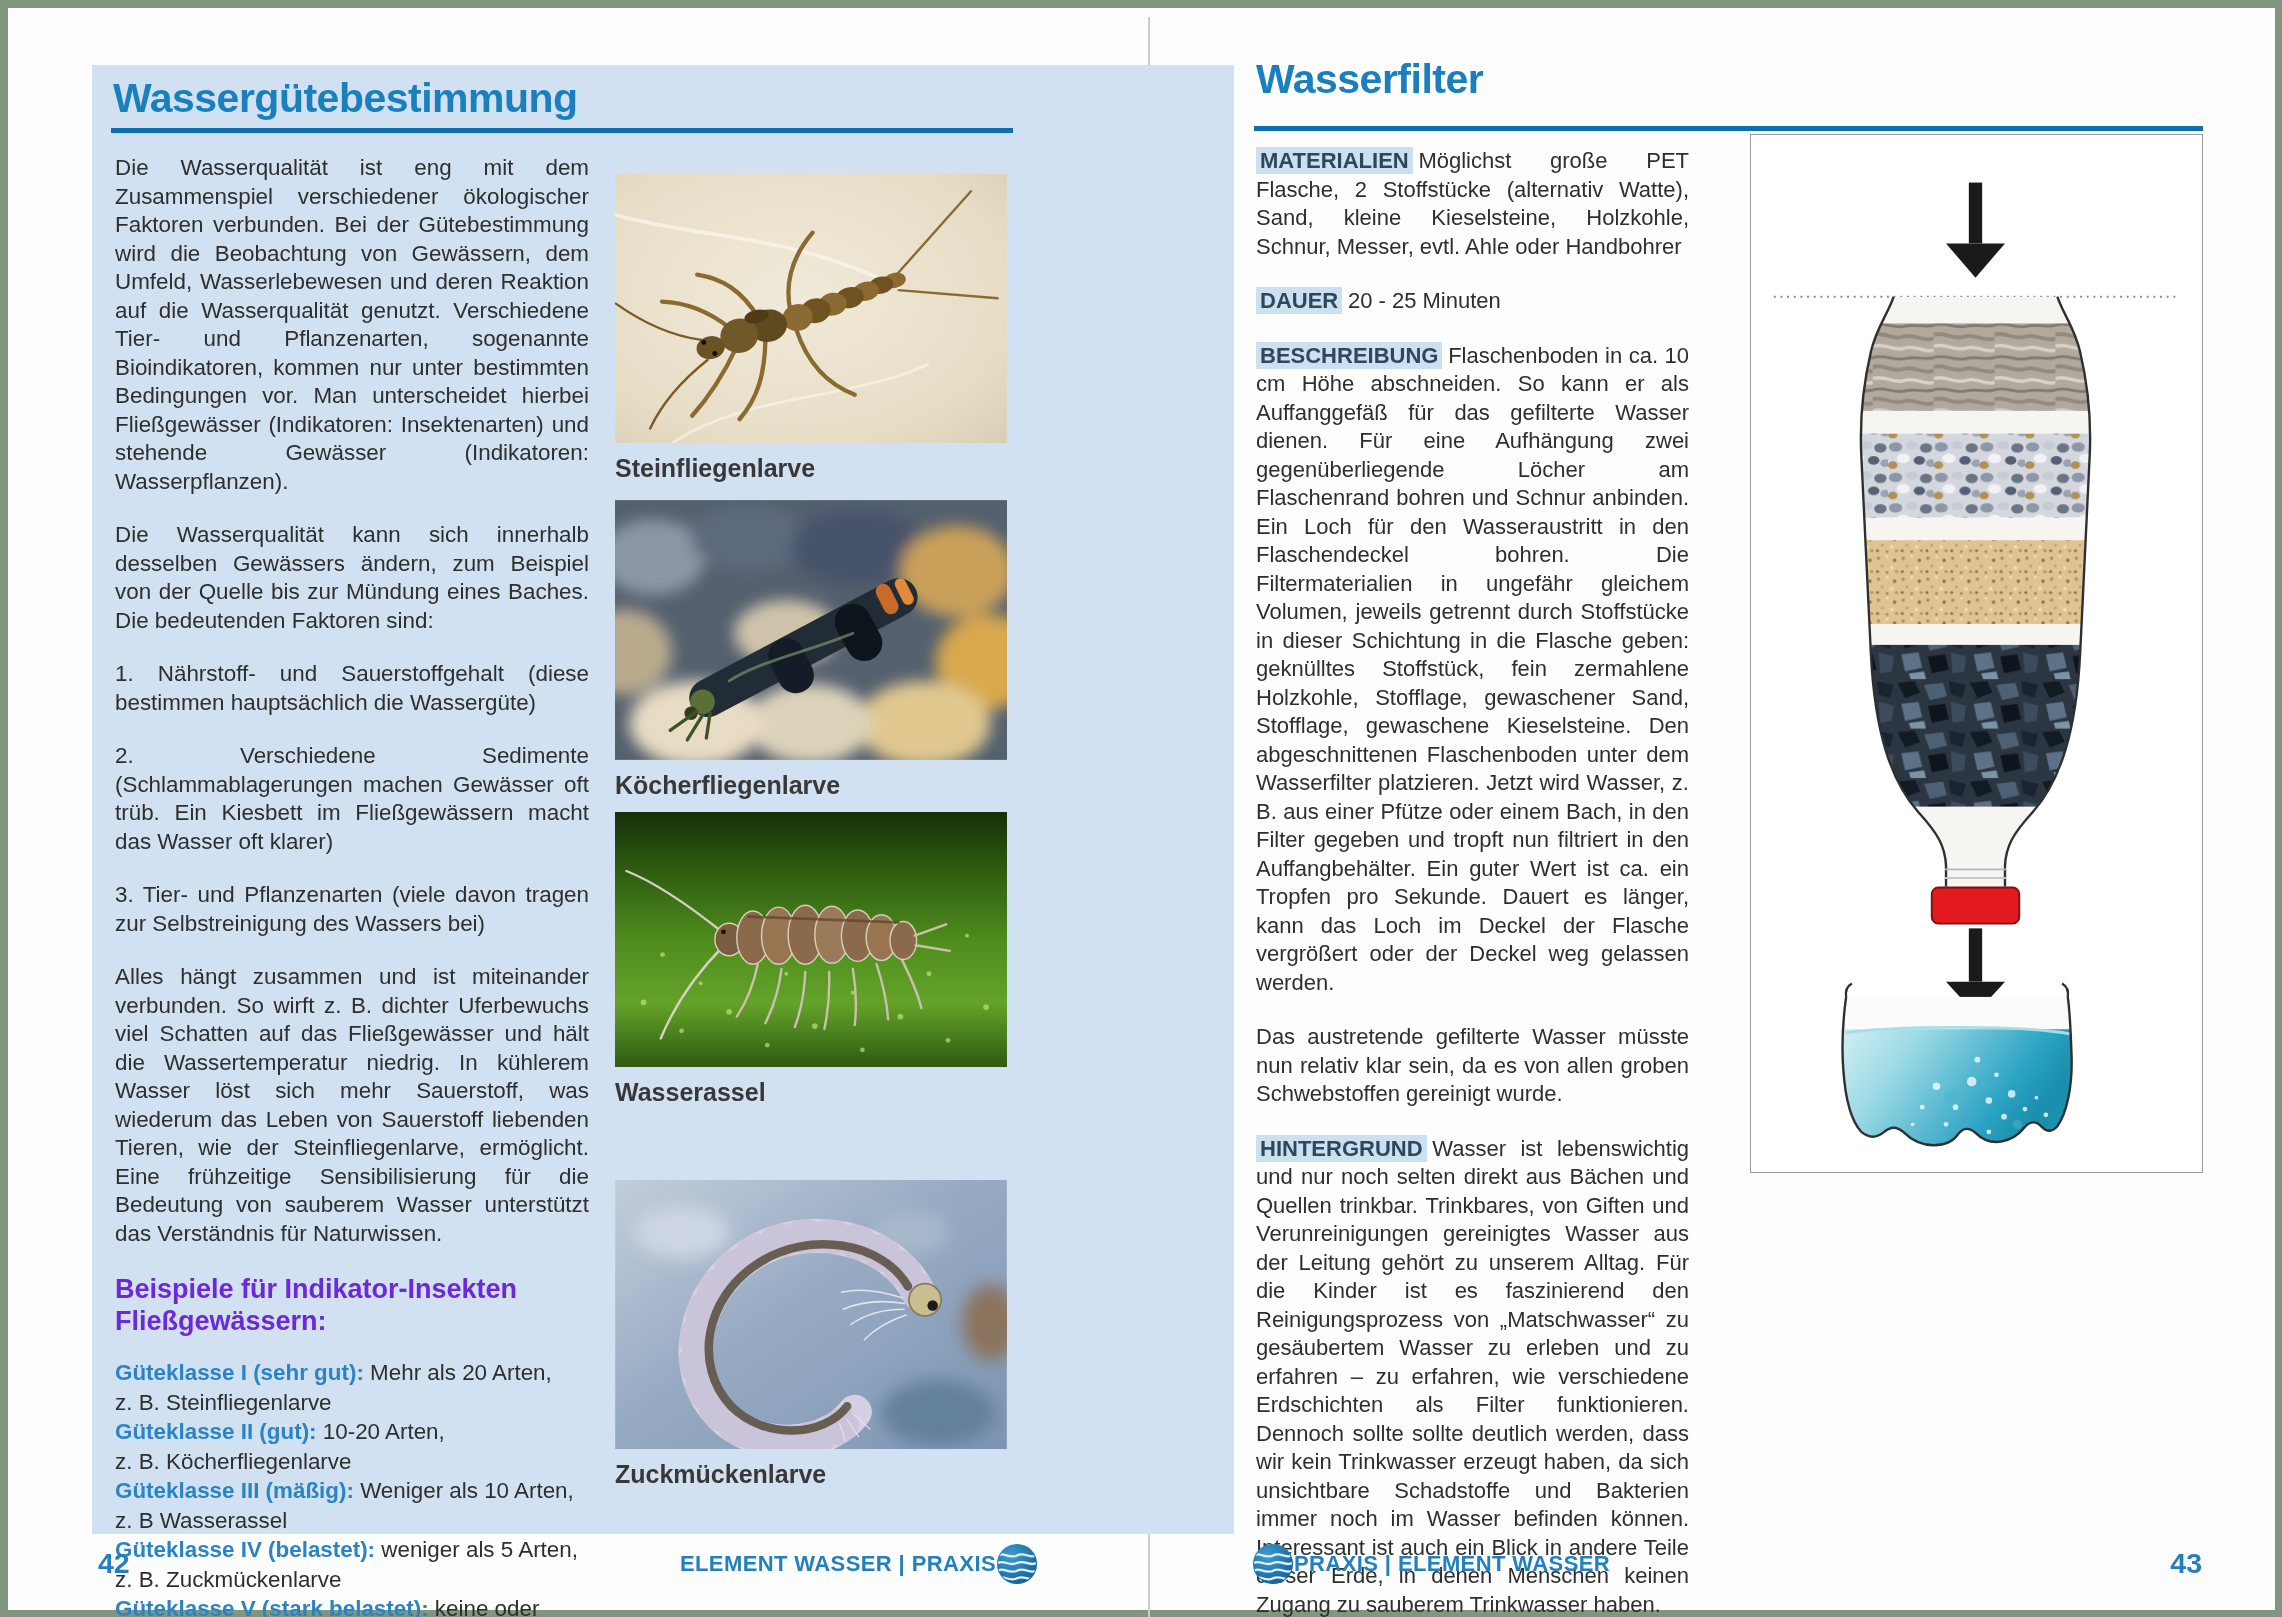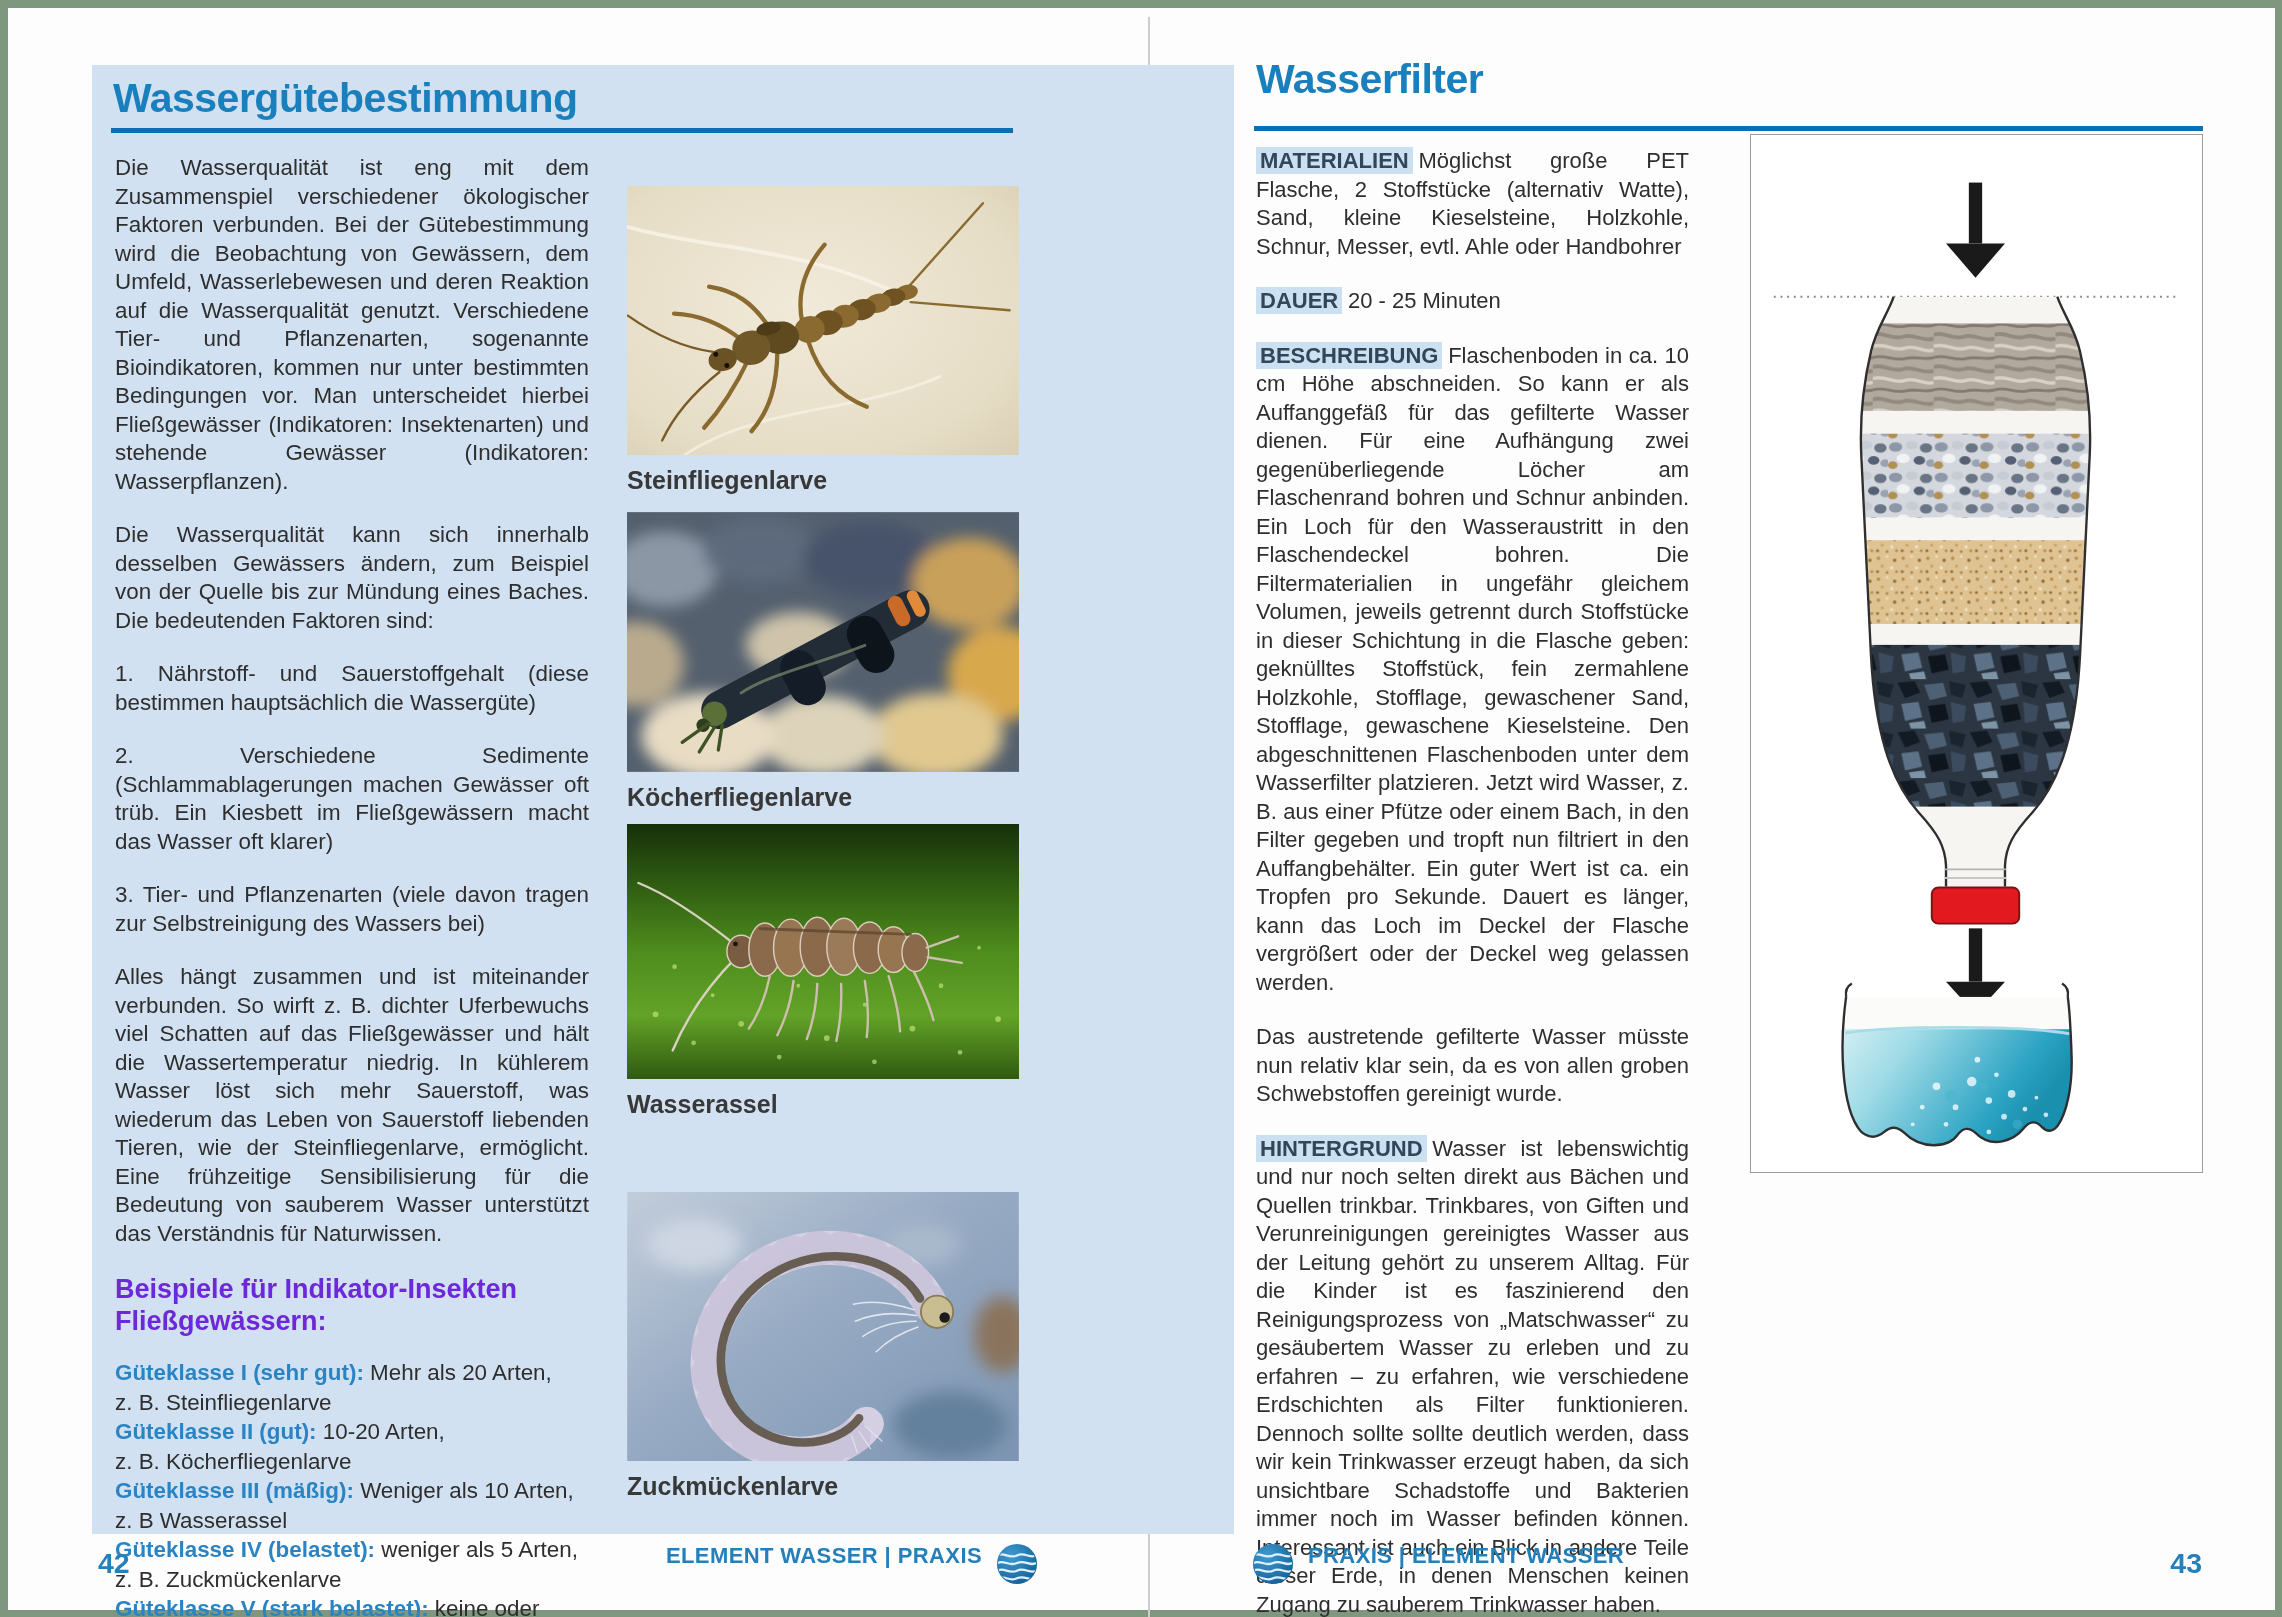--- a/index.html
+++ b/index.html
@@ -12,36 +12,36 @@
   .lp-title{left:21px;top:9.5px;}
   .rule{position:absolute;background:#0d6fad;height:4.8px;}
   .lp-rule{left:19px;top:63px;width:902px;}
   .l-col{position:absolute;left:23px;top:89px;width:474px;font-size:22.4px;line-height:28.5px;color:#2e2e2e;}
   .l-col p{margin:0 0 25px;text-align:justify;}
   .l-col h2{margin:3.8px 0 21px;font-size:27px;line-height:32px;color:#6d28d9;font-weight:bold;}
   .g-line{line-height:29.5px;}
   .g-label{color:#2a84c4;font-weight:bold;}
   .g-ex{line-height:29.5px;}
   .g-ex:empty{display:none;}
-  figure{position:absolute;left:523px;margin:12px;width:392px;}
+  figure{position:absolute;left:523px;margin:0;width:392px;}
   figure .ph{width:392px;overflow:hidden;}
   figcaption{margin-top:7.6px;font-size:25px;font-weight:bold;color:#383838;}
   .fig1{top:109px;} .fig2{top:435px;} .fig3{top:747px;} .fig4{top:1115px;}
   
   .rp-title{left:1248px;top:48px;}
   .rp-rule{left:1246px;top:118px;width:949px;}
   .r-col{position:absolute;left:1248px;top:139px;width:433px;font-size:22px;line-height:28.5px;color:#2e2e2e;}
   .r-col p{margin:0 0 26px;text-align:justify;}
   .tag{background:#cbe0f0;color:#31465a;font-weight:bold;padding:1px 4px;margin-right:5.7px;}
   .diagram-box{position:absolute;left:1742px;top:126px;width:453px;height:1039px;border:1.9px solid #9b9b9b;box-sizing:border-box;background:#ffffff;}
   
   .pgnum{position:absolute;top:1539px;font-size:28.5px;font-weight:bold;color:#2380bb;}
   .pg-left{left:90px;}
   .pg-right{left:2092px;width:102px;text-align:right;}
-  .fgroup{position:absolute;top:1535px;display:flex;align-items:flex-start;gap:14px;color:#2380bb;font-weight:bold;font-size:22px;letter-spacing:0.4px;}
+  .fgroup{position:absolute;top:1535px;display:flex;align-items:center;gap:0;color:#2380bb;font-weight:bold;font-size:22px;letter-spacing:0.4px;}
   .fg-left{left:457px;width:573px;justify-content:flex-end;}
   .fg-right{left:1244px;}
 </style>
 </head>
 <body>
 
 <div class="frame">
   <div class="gutter"></div>
 
   <div class="left-panel">

